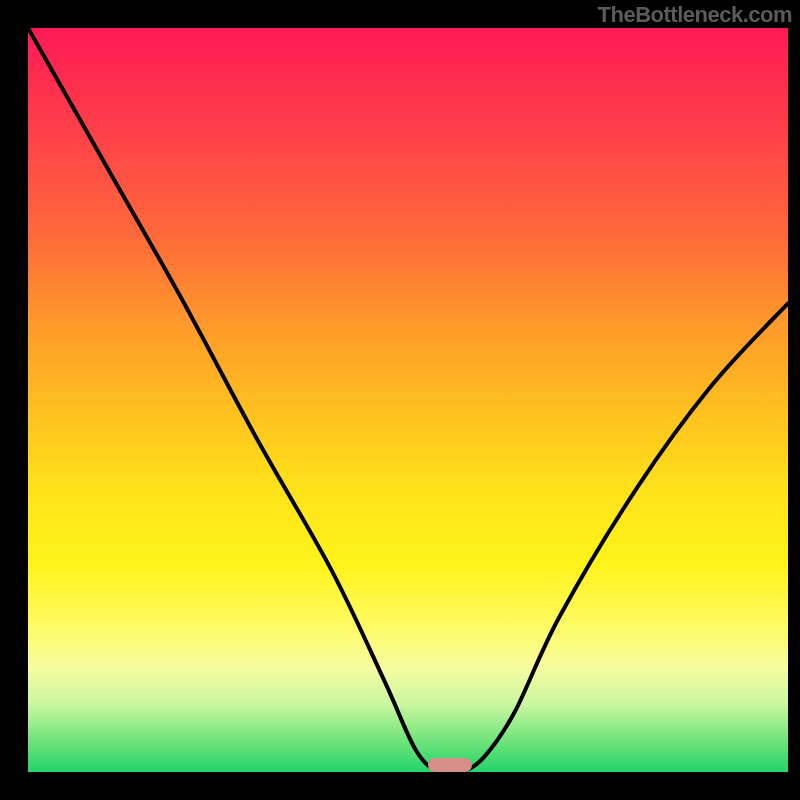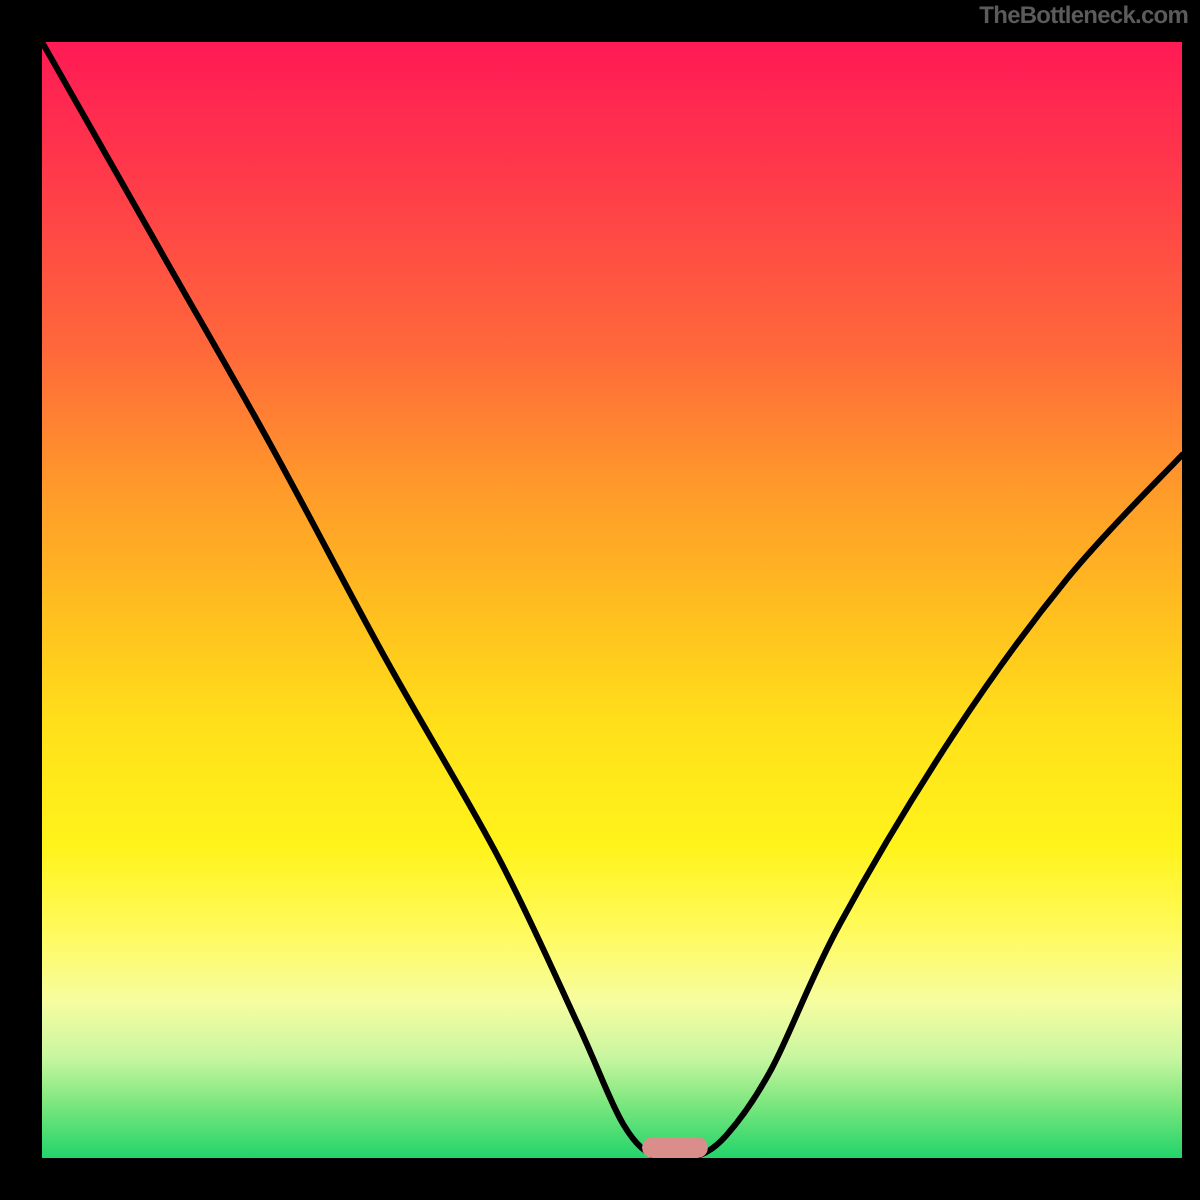--- a/index.html
+++ b/index.html
@@ -15,21 +15,21 @@
     position: relative;
     width: 800px;
     height: 800px;
     background: #000;
   }
   .attribution {
     position: absolute;
     top: 2px;
     right: 8px;
     color: #5b5b5b;
-    font-size: 16px;
+    font-size: 22px;
     font-weight: bold;
     letter-spacing: -0.5px;
     user-select: none;
   }
   .plot-area {
     position: absolute;
     left: 28px;
     top: 28px;
     width: 760px;
     height: 744px;

